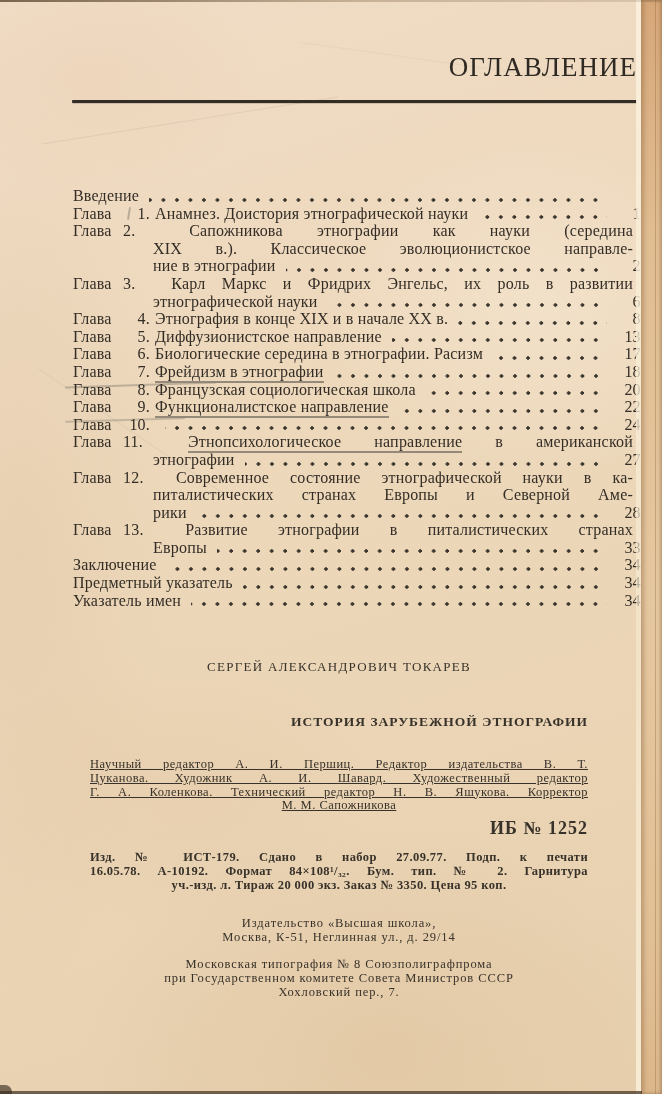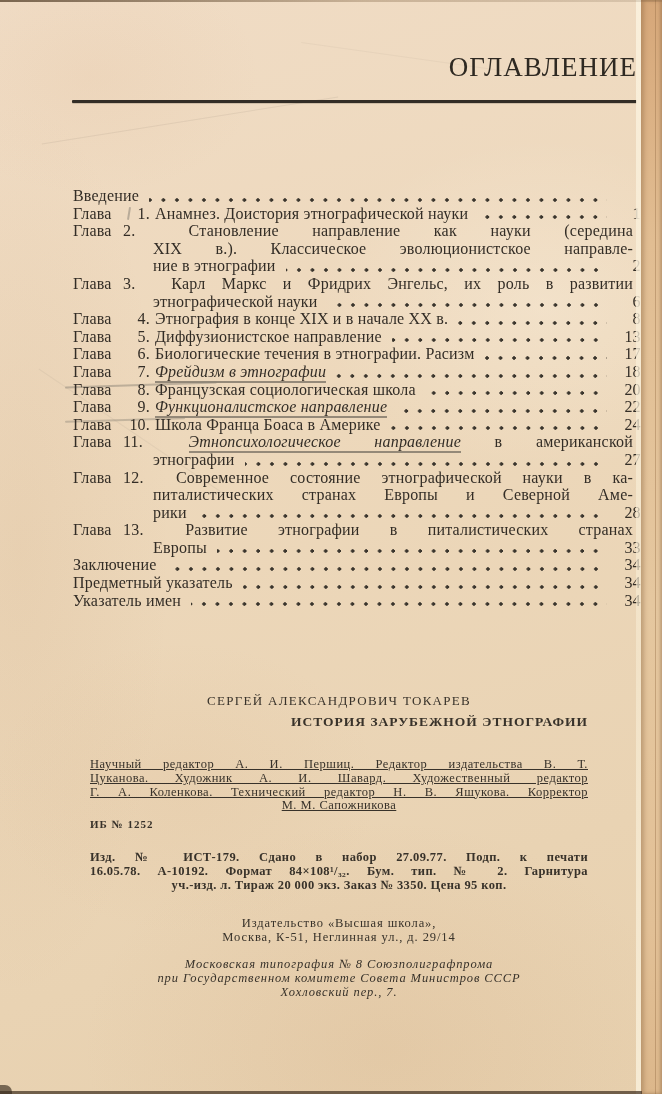--- a/index.html
+++ b/index.html
@@ -56,35 +56,35 @@
   .toc-line.mid   { text-align:justify; text-align-last:justify; padding-right:16px; }
   .toc-line.cont  { padding-left:80px; }
   .toc-line.final { display:flex; align-items:flex-end; }
   .gl-word { display:inline-block; flex:0 0 50px; width:50px; }
   .gl-num  { display:inline-block; flex:0 0 27px; width:27px; text-align:right; margin-right:5px; }
   .final .toc-text { white-space:nowrap; }
   .leader  { flex:1 1 auto; min-width:14px; height:4px; align-self:flex-end; margin:0 8px 3px 10px;
              background-image:radial-gradient(circle at 2px 2px, #3a352d 1.5px, rgba(0,0,0,0) 1.9px);
              background-size:13.5px 4px; background-repeat:repeat-x; background-position:right center; }
   .pagenum { flex:0 0 34px; text-align:right; }
-  .pencil-u { border-bottom:2px solid rgba(126,118,104,.8); padding-bottom:1px;font-style:italic; }
+  .pencil-u { border-bottom:2px solid rgba(126,118,104,.8); padding-bottom:1px; }
   .stray { position:absolute; height:2px; background:#8d8578; opacity:.5; border-radius:2px; pointer-events:none; }
   .stray.s7 { left:-8px; bottom:-5px; width:152px; transform:rotate(-2deg); }
   .stray.s9 { left:-8px; bottom:-5px; width:120px; transform:rotate(-1.6deg); opacity:.42; }
   .stray.s1 { left:55px; top:2px; width:2px; height:13px; transform:rotate(9deg); opacity:.55; }
 
   
   .colo { position:absolute; left:90px; width:498px; color:#38322a; }
-  .author    { top:693px; text-align:center; font-size:13px;  letter-spacing:1.3px; }
+  .author    { top:659px; text-align:center; font-size:13px;  letter-spacing:1.3px; }
   .booktitle { top:714px; text-align:right; font-size:13.5px; letter-spacing:1px; font-weight:bold; }
   .editors   { top:758px; font-size:12.5px; line-height:13.8px; letter-spacing:.5px;text-decoration:underline; }
-  .ib        { top:818px; text-align:left; font-size:11px; letter-spacing:1px; font-weight:bold; }
+  .ib        { top:818px; text-align:right; font-size:18px; letter-spacing:1px; font-weight:bold; }
   .printinfo { top:839px; font-size:12.5px; line-height:13.9px; letter-spacing:.4px; font-weight:bold;margin-top:12px; }
   .publisher { top:916px; font-size:12.5px; line-height:14px;  letter-spacing:.9px; }
-  .printer   { top:958px; font-size:12.5px; line-height:13.8px; letter-spacing:.9px;font-style:italic; }
+  .printer   { top:958px; font-size:12.5px; line-height:13.8px; letter-spacing:.9px; }
   .l-j { text-align:justify; text-align-last:justify; }
   .l-c { text-align:center; }
 </style>
 </head>
 <body>
 
 <div class="page">
   <div class="mottle"></div>
   <div class="scratch scr1"></div>
   <div class="scratch scr2"></div>
@@ -105,21 +105,21 @@
         <div class="toc-line final">
           <span class="gl-word">Глава</span>
           <span class="gl-num">1.</span> 
           <span class="toc-text"><span>Анамнез. Доистория этнографической науки</span></span>
           <span class="leader"></span>
           <span class="pagenum">19</span>
         </div>
         <div class="stray s1"></div>
       </div>
       <div class="toc-row">
-        <div class="toc-line mid"><span class="gl-word">Глава</span><span class="gl-num">2.</span> <span class="toc-text"><span>Становление направление как науки (середина</span></span></div>
+        <div class="toc-line mid"><span class="gl-word">Глава</span><span class="gl-num">2.</span> <span class="toc-text"><span>Сапожникова этнографии как науки (середина</span></span></div>
         <div class="toc-line mid cont"><span class="toc-text"><span>XIX в.). Классическое эволюционистское направле-</span></span></div>
         <div class="toc-line final cont">
           <span class="toc-text"><span>ние в этнографии</span></span>
           <span class="leader"></span>
           <span class="pagenum">24</span>
         </div>
       </div>
       <div class="toc-row">
         <div class="toc-line mid"><span class="gl-word">Глава</span><span class="gl-num">3.</span> <span class="toc-text"><span>Карл Маркс и Фридрих Энгельс, их роль в развитии</span></span></div>
         <div class="toc-line final cont">
@@ -143,21 +143,21 @@
           <span class="gl-num">5.</span> 
           <span class="toc-text"><span>Диффузионистское направление</span></span>
           <span class="leader"></span>
           <span class="pagenum">134</span>
         </div>
       </div>
       <div class="toc-row">
         <div class="toc-line final">
           <span class="gl-word">Глава</span>
           <span class="gl-num">6.</span> 
-          <span class="toc-text"><span>Биологические течения в этнографии. Расизм</span></span>
+          <span class="toc-text"><span>Биологические середина в этнографии. Расизм</span></span>
           <span class="leader"></span>
           <span class="pagenum">170</span>
         </div>
       </div>
       <div class="toc-row">
         <div class="toc-line final">
           <span class="gl-word">Глава</span>
           <span class="gl-num">7.</span> 
           <span class="toc-text"><span class="pencil-u">Фрейдизм в этнографии</span></span>
           <span class="leader"></span>
@@ -181,21 +181,20 @@
           <span class="toc-text"><span class="pencil-u">Функционалистское направление</span></span>
           <span class="leader"></span>
           <span class="pagenum">229</span>
         </div>
         <div class="stray s9"></div>
       </div>
       <div class="toc-row">
         <div class="toc-line final">
           <span class="gl-word">Глава</span>
           <span class="gl-num">10.</span> 
-          <span class="toc-text"><span>Школа Франца Боаса в Америке</span></span>
           <span class="leader"></span>
           <span class="pagenum">249</span>
         </div>
       </div>
       <div class="toc-row">
         <div class="toc-line mid"><span class="gl-word">Глава</span><span class="gl-num">11.</span> <span class="toc-text"><span class="pencil-u">Этнопсихологическое направление</span><span> в американской</span></span></div>
         <div class="toc-line final cont">
           <span class="toc-text"><span>этнографии</span></span>
           <span class="leader"></span>
           <span class="pagenum">270</span>

